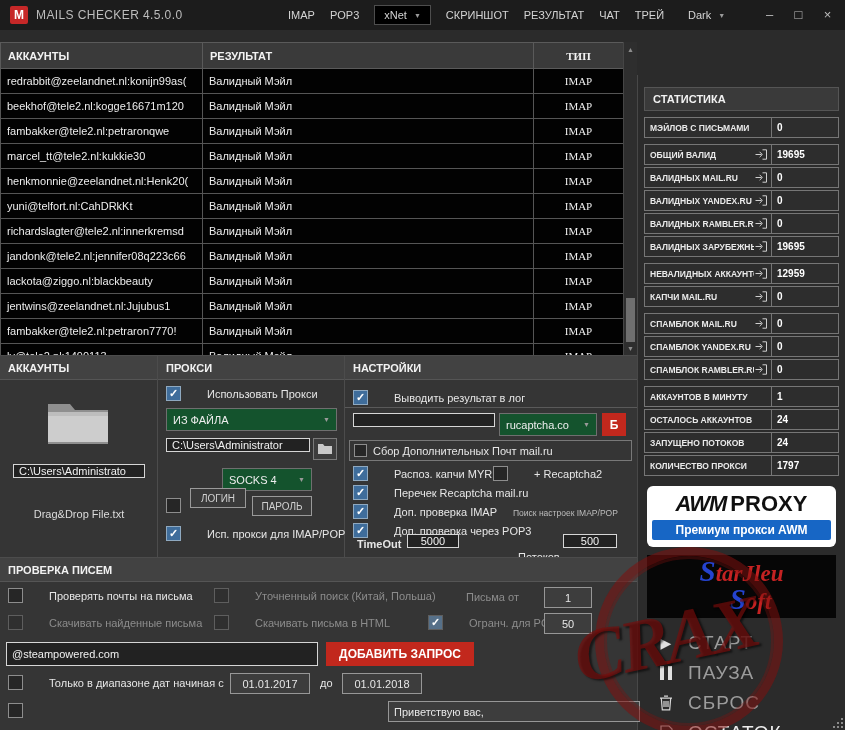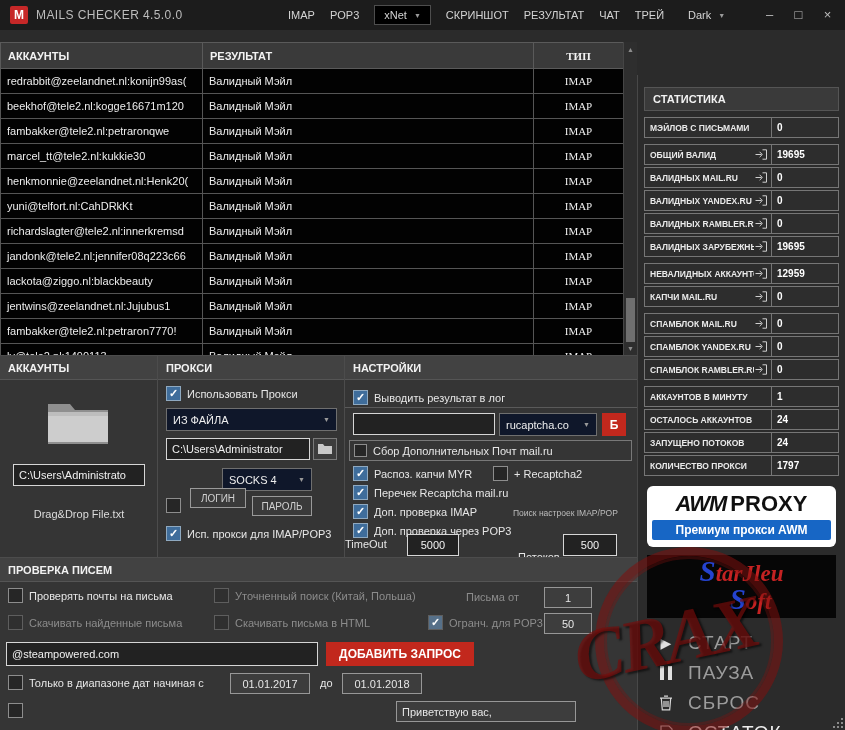--- a/index.html
+++ b/index.html
@@ -79,28 +79,28 @@
   .mailcheck-panel { top:557px; left:0; width:637px; height:173px; border-top:1px solid #4c4c4c; }
 
   .abs { position:absolute; }
 
   
   .cb { width:15px; height:15px; border:1px solid #8d8d8d; background:#262626; display:inline-flex; align-items:center; justify-content:center; flex:none; cursor:pointer; }
   .cb.checked { background:#3f6d9b; border-color:#8fa9c0; }
   .cb.checked::after { content:"\2713"; color:#fff; font-size:11px; font-weight:bold; line-height:1; }
   .cb.dis { border-color:#5e5e5e; background:#2f2f2f; }
   .cb.checked.dis { background:#567089; }
-  .cb-row { display:flex; align-items:center; }
+  .cb-row { display:flex; align-items:center;gap:20px; }
   .cb-label { font-size:11px; color:#e6e6e6; margin-left:6px; white-space:nowrap; }
   .cb-label.dim { color:#8c8c8c; }
 
-  .text-input { background:#222; border:1px solid #d6d6d6; color:#f0f0f0; font-size:11px; padding:2px 5px; height:22px; font-family:inherit; outline:none; }
+  .text-input { background:#222; border:1px solid #d6d6d6; color:#f0f0f0; font-size:11px; padding:2px 5px; height:14px; font-family:inherit; outline:none; }
   .soft-input { background:#3d3d3d; border:1px solid #979797; color:#e6e6e6; font-size:11px; padding:2px 5px; height:21px; font-family:inherit; outline:none; }
   .num-input { background:#3d3d3d; border:1px solid #979797; color:#e6e6e6; font-size:11px; text-align:center; height:21px; font-family:inherit; outline:none; }
-  .dropdown { background:#0f172a; border:1px solid #6f6f6f; height:23px; display:flex; align-items:center; justify-content:space-between; padding:0 6px; font-size:11px; color:#eee; cursor:pointer; }
+  .dropdown { background:#14532d; border:1px solid #6f6f6f; height:23px; display:flex; align-items:center; justify-content:space-between; padding:0 6px; font-size:11px; color:#eee; cursor:pointer; }
   .red-btn { background:#c2281d; color:#fff; font-weight:bold; border:none; display:flex; align-items:center; justify-content:center; cursor:pointer; font-family:inherit; }
   .lp-box { border:1px solid #9a9a9a; color:#cfcfcf; background:#3a3a3a; font-size:10px; display:flex; align-items:center; justify-content:center; height:20px; cursor:pointer; }
   .divider { border-top:1px solid #5a5a5a; height:0; }
   .small-note { font-size:8.5px; color:#bdbdbd; white-space:nowrap; }
   .folder-btn { width:24px; height:22px; background:#3d3d3d; border:1px solid #7a7a7a; display:flex; align-items:center; justify-content:center; cursor:pointer; }
   .group-outline { border:1px solid #787878; }
 
   .hint-text { font-size:11px; color:#dcdcdc; }
 
   
@@ -587,21 +587,21 @@
         <span class="cb checked"></span>
         <span class="cb-label">Доп. проверка IMAP</span>
       </div>
       <span class="small-note abs" style="left:168px; top:128px;">Поиск настроек IMAP/POP</span>
 
       <div class="cb-row abs" style="left:8px; top:143px;">
         <span class="cb checked"></span>
         <span class="cb-label">Доп. проверка через POP3</span>
       </div>
 
-      <span class="cb-label abs" style="left:0; top:158px; margin:0;">TimeOut</span>
+      <span class="cb-label abs" style="left:12px; top:158px; margin:0;font-weight:bold;">TimeOut</span>
       <input class="text-input abs" style="left: 62px; top: 154px; width: 52px; text-align: center;" value="5000">
       <span class="cb-label abs" style="left:160px; top:158px; margin:13px;">Потоков</span>
       <input class="text-input abs" style="left: 218px; top: 154px; width: 54px; text-align: center;" value="500">
     </div>
   </div>
 
   <div class="panel mailcheck-panel">
     <div class="panel-header">ПРОВЕРКА ПИСЕМ</div>
     <div class="panel-body">
 
@@ -637,21 +637,21 @@
         <span class="cb"></span>
         <span class="cb-label">Только в диапазоне дат начиная с</span>
       </div>
       <input class="num-input abs" style="left: 230px; top: 91px; width: 80px;" value="01.01.2017">
       <span class="cb-label abs" style="left:320px; top:95px; margin:0;">до</span>
       <input class="num-input abs" style="left: 342px; top: 91px; width: 80px;" value="01.01.2018">
 
       <div class="cb-row abs" style="left:8px; top:121px;">
         <span class="cb"></span>
       </div>
-      <input class="soft-input abs" style="left: 388px; top: 119px; width: 180px; margin-left: 8px;" value="Приветствую вас,">
+      <input class="soft-input abs" style="left: 388px; top: 119px; width: 252px;" value="Приветствую вас,">
     </div>
   </div>
 
   <div class="watermark">
     <div class="wm-ring"></div>
     <div class="wm-text">CRAX</div>
   </div>
 
   <div class="resize-grip">
       <i></i>

